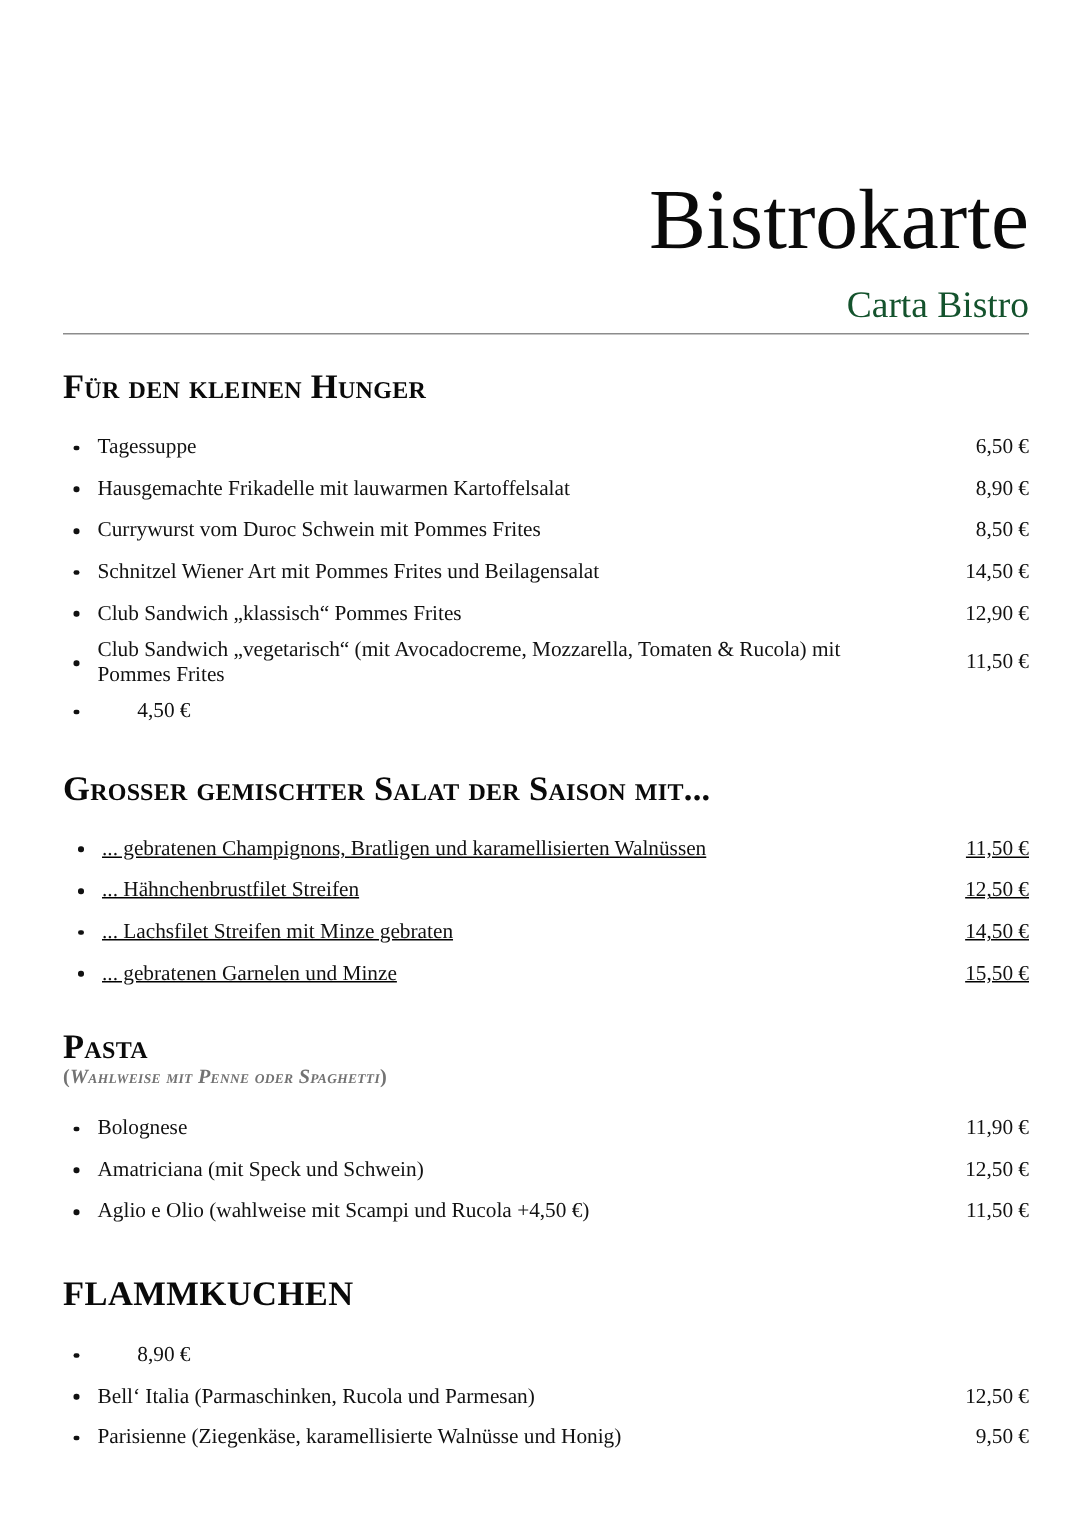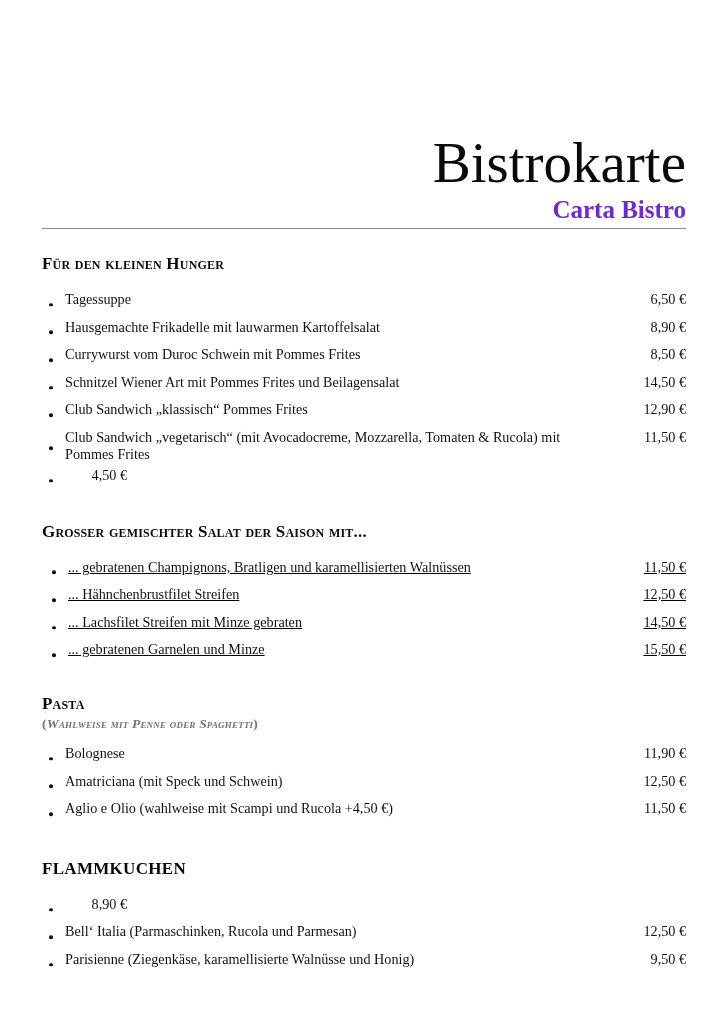--- a/index.html
+++ b/index.html
@@ -14,59 +14,59 @@
     color: #000000;
     -webkit-font-smoothing: antialiased;
     overflow: hidden;
   }
 
   .page {
     position: relative;
     width: 728px;
     height: 1024px;
     box-sizing: border-box;
-    padding: 16px 42px;
+    padding: 0 42px;
   }
 
   
   .masthead {
     padding-top: 118px;
     text-align: right;
   }
   .title-main {
     font-family: "Liberation Serif", "DejaVu Serif", serif;
     font-size: 57px;
     line-height: 58px;
     font-weight: 400;
     letter-spacing: 0px;
     color: #0a0a0a;
     display: block;
   }
   .title-sub {
     font-family: "Liberation Serif", "DejaVu Serif", serif;
     font-size: 25px;
     line-height: 30px;
-    font-weight: 700;
-    color: #6d28d9;
+    font-weight: 400;
+    color: #14532d;
     display: block;
-    margin-top: 3px;
+    margin-top: 13px;
   }
   .rule {
     margin-top: 3px;
     height: 1px;
     background: #8c8c8c;
     width: 100%;
   }
 
   
   .section {
     margin: 0;
   }
   .section-head {
-    font-size: 17px;
+    font-size: 23px;
     line-height: 22px;
     font-weight: 700;
     font-variant: small-caps;
     letter-spacing: 0.2px;
     margin: 0;
     padding: 0;
     color: #0a0a0a;
   }
   .section-head.plain-caps {
     font-variant: normal;
@@ -101,20 +101,21 @@
     margin: 0;
     padding: 0;
   }
   .items.pad-1 { margin-top: 16px; }
   .items.pad-2 { margin-top: 16px; padding-left: 3px; text-decoration: underline; }
   .items.pad-3 { margin-top: 13px; }
   .items.pad-4 { margin-top: 16px; }
 
   .item {
     display: flex;
+    align-items: center;
     padding-left: 23px;
     position: relative;
     font-size: 14.2px;
     line-height: 17px;
     min-height: 27.6px;
   }
   .item.two-line { min-height: 38px; gap: 16px; }
 
   .bullet {
     position: absolute;

